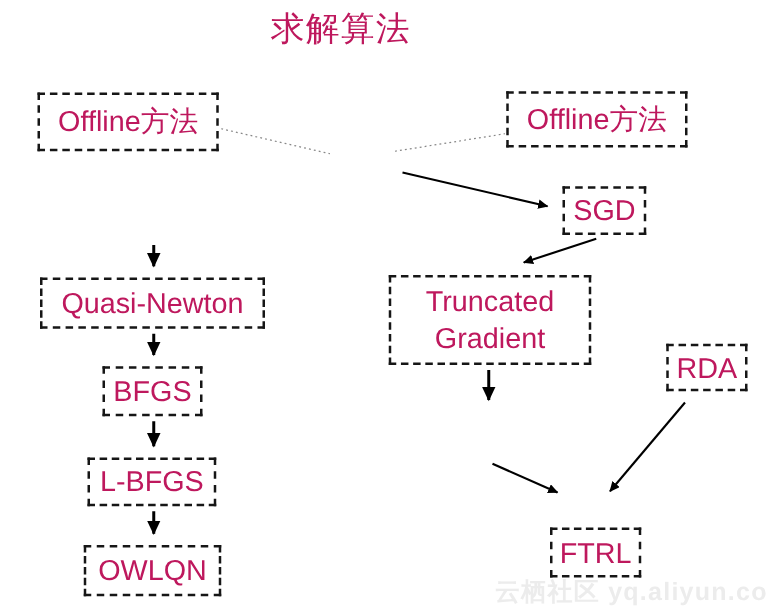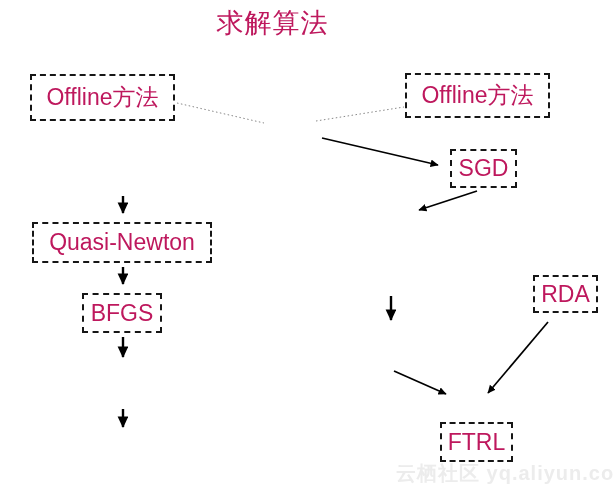--- a/index.html
+++ b/index.html
@@ -92,19 +92,22 @@
     <line x1="123" y1="267" x2="123" y2="284" stroke="#000000" stroke-width="2.4" marker-end="url(#arrow)"></line>
     <line x1="123" y1="337" x2="123" y2="357" stroke="#000000" stroke-width="2.4" marker-end="url(#arrow)"></line>
     <line x1="123" y1="409" x2="123" y2="427" stroke="#000000" stroke-width="2.4" marker-end="url(#arrow)"></line>
     <line x1="391" y1="296" x2="391" y2="320" stroke="#000000" stroke-width="2.4" marker-end="url(#arrow)"></line>
   </svg>
 
   <div class="node n-offline">Offline方法</div>
   <div class="node n-online">Offline方法</div>
   <div class="node n-quasi">Quasi-Newton</div>
   <div class="node n-bfgs">BFGS</div>
+  <div class="node n-lbfgs">L-BFGS</div>
+  <div class="node n-owlqn">OWLQN</div>
   <div class="node n-sgd">SGD</div>
+  <div class="node n-truncated wrap">Truncated Gradient</div>
   <div class="node n-rda">RDA</div>
   <div class="node n-ftrl">FTRL</div>
 
   <div class="watermark">云栖社区 yq.aliyun.com</div>
 
 </div>
 
 </body></html>

